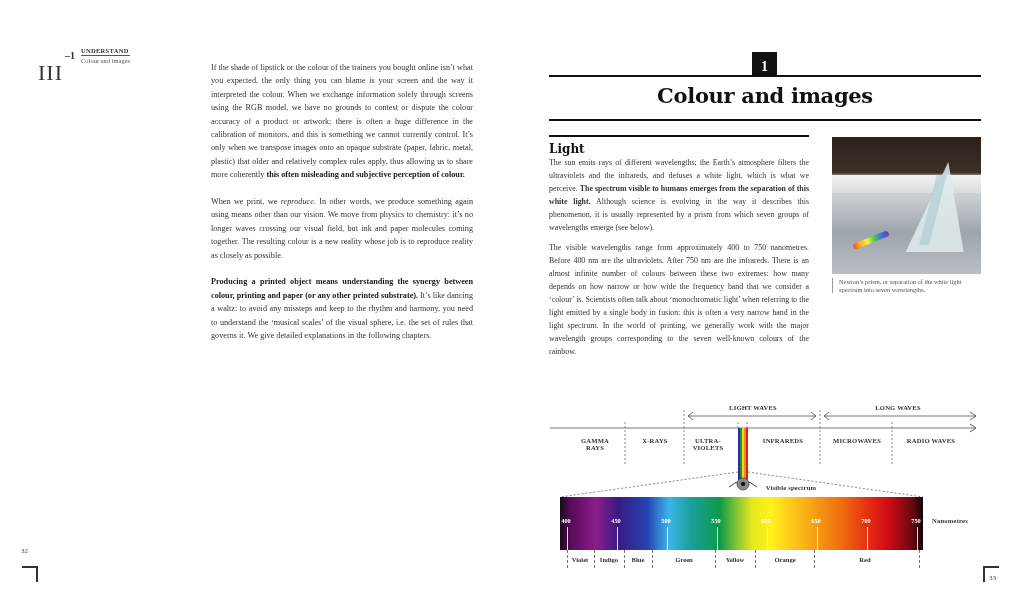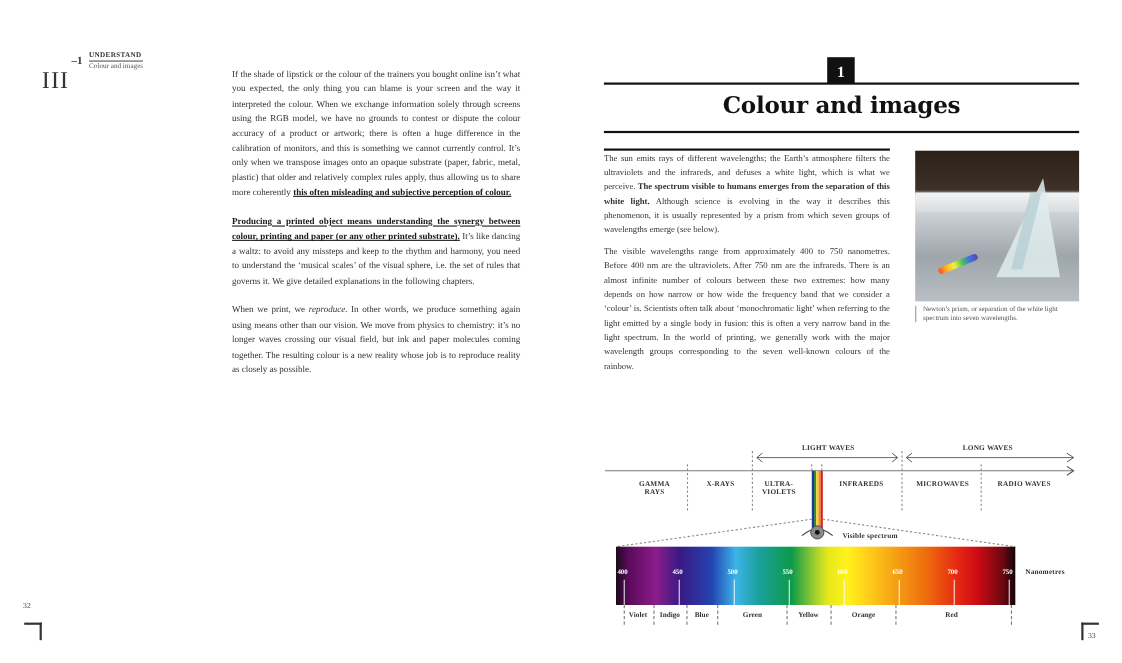--- a/index.html
+++ b/index.html
@@ -10,21 +10,21 @@
   .section-mark { position: absolute; left: 38px; top: 24px; display: flex; align-items: center; }
   .section-roman { font-size: 22px; letter-spacing: 1px; color: #333; font-family: "Liberation Serif", serif; margin-top: 36px; }
   .section-num { font-size: 10px; font-weight: bold; margin-left: 2px; margin-right: 4px; color: #333; }
   .section-labels { display: flex; flex-direction: column; margin-left: 2px; }
   .section-kicker { font-size: 6.5px; font-weight: bold; letter-spacing: 0.3px; border-bottom: 1px solid #555; padding-bottom: 1px; color: #333; }
   .section-sub { font-size: 6.5px; color: #555; margin-top: 1px; }
 
   
   .left-col { position: absolute; left: 211px; top: 61px; width: 262px; font-size: 8.2px; line-height: 13.4px; text-align: justify; color: #333; }
   .left-col p { margin-bottom: 13.4px; }
-  .left-col b { color: #1a1a1a; text-decoration: underline; }
+  .left-col b { color: #1a1a1a; }
 
   
   .chapter { position: absolute; left: 549px; top: 52px; width: 432px; }
   .chapter-num { position: absolute; left: 203px; top: 0; width: 25px; height: 24px; background: #111; color: #fff; font-weight: bold; font-size: 14px; text-align: center; line-height: 30px; }
   .chapter-rule-top { position: absolute; left: 0; top: 23px; width: 432px; height: 2px; background: #111; }
   .chapter-title { position: absolute; left: 0; top: 31px; width: 432px; text-align: center; font-size: 21px; font-weight: bold; color: #111; font-family: "DejaVu Serif", serif; letter-spacing: -0.3px; }
   .chapter-rule-bottom { position: absolute; left: 0; top: 67px; width: 432px; height: 2px; background: #111; }
 
   
   .light { position: absolute; left: 549px; top: 135px; width: 260px; }
@@ -66,36 +66,37 @@
     <span class="section-kicker">UNDERSTAND</span>
     <span class="section-sub">Colour and images</span>
   </div>
 </div>
 
 <div class="left-col">
   <p>
     <span>If the shade of lipstick or the colour of the trainers you bought online isn’t what you expected, the only thing you can blame is your screen and the way it interpreted the colour. When we exchange information solely through screens using the RGB model, we have no grounds to contest or dispute the colour accuracy of a product or artwork; there is often a huge difference in the calibration of monitors, and this is something we cannot currently control. It’s only when we transpose images onto an opaque substrate (paper, fabric, metal, plastic) that older and relatively complex rules apply, thus allowing us to share more coherently </span><b>this often misleading and subjective perception of colour.</b>
   </p>
   <p>
-    <b>Producing a printed object means understanding the synergy between colour, printing and paper (or any other printed substrate).</b><span> It’s like dancing a waltz: to avoid any missteps and keep to the rhythm and harmony, you need to understand the ‘musical scales’ of the visual sphere, i.e. the set of rules that governs it. We give detailed explanations in the following chapters.</span>
+    <span>When we print, we </span><i>reproduce</i><span>. In other words, we produce something again using means other than our vision. We move from physics to chemistry: it’s no longer waves crossing our visual field, but ink and paper molecules coming together. The resulting colour is a new reality whose job is to reproduce reality as closely as possible.</span>
   </p>
   <p>
-    <span>When we print, we </span><i>reproduce</i><span>. In other words, we produce something again using means other than our vision. We move from physics to chemistry: it’s no longer waves crossing our visual field, but ink and paper molecules coming together. The resulting colour is a new reality whose job is to reproduce reality as closely as possible.</span>
+    <b>Producing a printed object means understanding the synergy between colour, printing and paper (or any other printed substrate).</b><span> It’s like dancing a waltz: to avoid any missteps and keep to the rhythm and harmony, you need to understand the ‘musical scales’ of the visual sphere, i.e. the set of rules that governs it. We give detailed explanations in the following chapters.</span>
   </p>
 </div>
 
 <div class="chapter">
   <div class="chapter-num">1</div>
   <div class="chapter-rule-top"></div>
   <div class="chapter-title">Colour and images</div>
   <div class="chapter-rule-bottom"></div>
 </div>
 
 <div class="light">
   <div class="light-rule"></div>
+  <div class="light-title">Light</div>
   <div class="light-body">
     <p><span>The sun emits rays of different wavelengths; the Earth’s atmosphere filters the ultraviolets and the infrareds, and defuses a white light, which is what we perceive. </span><b>The spectrum visible to humans emerges from the separation of this white light.</b><span> Although science is evolving in the way it describes this phenomenon, it is usually represented by a prism from which seven groups of wavelengths emerge (see below).</span></p>
     <p>The visible wavelengths range from approximately 400 to 750 nanometres. Before 400 nm are the ultraviolets. After 750 nm are the infrareds. There is an almost infinite number of colours between these two extremes: how many depends on how narrow or how wide the frequency band that we consider a ‘colour’ is. Scientists often talk about ‘monochromatic light’ when referring to the light emitted by a single body in fusion: this is often a very narrow band in the light spectrum. In the world of printing, we generally work with the major wavelength groups corresponding to the seven well-known colours of the rainbow.</p>
   </div>
 </div>
 
 <div class="photo">
   <div class="table-edge"></div>
   <div class="prism"></div>
   <div class="prism-shade"></div>

